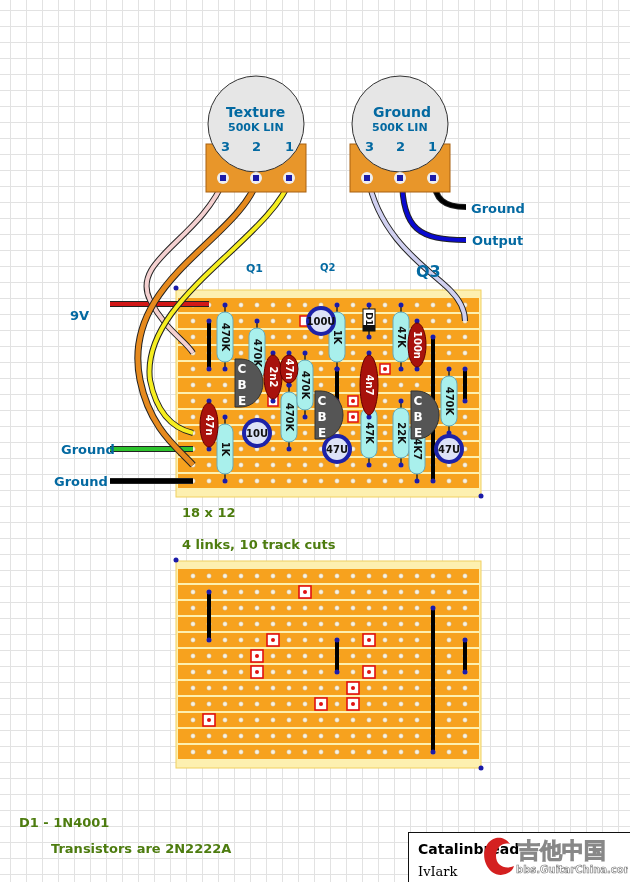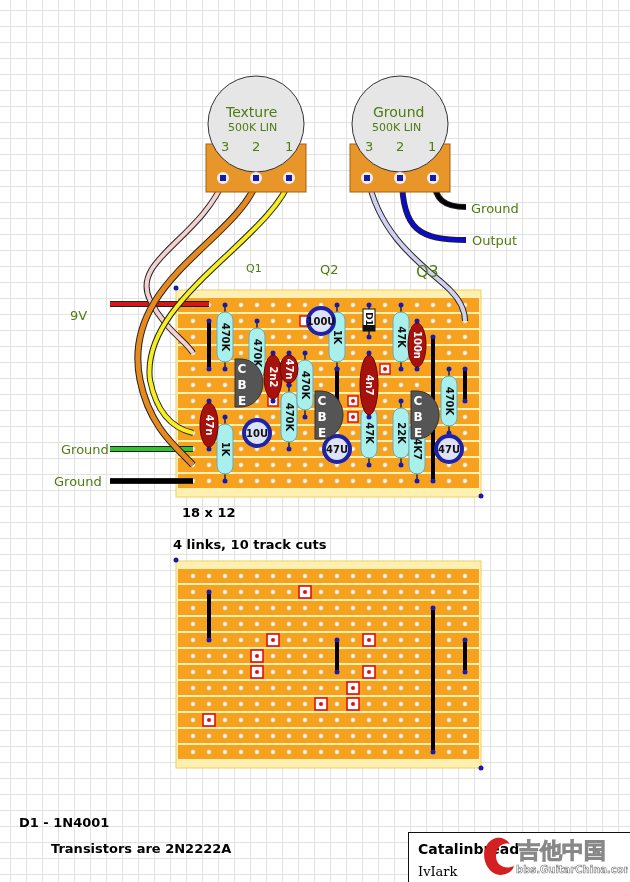--- a/index.html
+++ b/index.html
@@ -1,21 +1,21 @@
 <!DOCTYPE html>
 <html><head>
 <meta charset="utf-8">
 <style>
   html,body{margin:0;padding:0;}
   body{width:630px;height:882px;position:relative;overflow:hidden;background:#fff;
     background-image:linear-gradient(#e2e2e2 1px,transparent 1px),linear-gradient(90deg,#e2e2e2 1px,transparent 1px);
     background-size:16px 16px;background-position:-6px -6px;font-family:"DejaVu Sans",sans-serif;}
   svg{position:absolute;left:0;top:0;}
-  .lbl{position:absolute;font-weight:normal;font-size:13px;color:#4d7c0f;white-space:nowrap;}
-  .note{position:absolute;font-weight:bold;font-size:13px;color:#000000;}
+  .lbl{position:absolute;font-weight:bold;font-size:13px;color:#0369a1;white-space:nowrap;}
+  .note{position:absolute;font-weight:bold;font-size:13px;color:#4d7c0f;}
   .credit{position:absolute;left:408px;top:832px;width:230px;height:60px;border:1px solid #111;background:#fff;}
   .credit .t{position:absolute;left:9px;top:8px;font-weight:bold;font-size:14px;}
   .credit .a{position:absolute;left:9px;top:31px;font-family:"DejaVu Serif",serif;font-size:13px;}
   .wm{position:absolute;left:478px;top:830px;width:150px;height:50px;}
 </style>
 </head>
 <body>
 
 <svg id="art" width="630" height="882">
     <g>
@@ -697,25 +697,25 @@
 <div class="lbl" style="left: 396px; top: 139px; z-index: 2;">2</div>
 <div class="lbl" style="left: 428px; top: 139px; z-index: 2;">1</div>
 
 <div class="lbl" style="left: 70px; top: 308px; z-index: 2;">9V</div>
 <div class="lbl" style="left: 61px; top: 442px; z-index: 2;">Ground</div>
 <div class="lbl" style="left: 54px; top: 474px; z-index: 2;">Ground</div>
 <div class="lbl" style="left: 471px; top: 201px; z-index: 2;">Ground</div>
 <div class="lbl" style="left: 472px; top: 233px; z-index: 2; text-align: right;">Output</div>
 
 <div class="lbl" style="left: 240px; top: 262px; font-size: 11px; z-index: 2; margin-left: 6px;">Q1</div>
-<div class="lbl" style="left: 320px; top: 262px; font-size: 13px; z-index: 2;">Q2</div>
+<div class="lbl" style="left: 320px; top: 262px; font-size: 10px; z-index: 2;">Q2</div>
 <div class="lbl" style="left: 416px; top: 262px; font-size: 16px; z-index: 2;">Q3</div>
 
 <div class="note" style="left:182px;top:505px;">18 x 12</div>
-<div class="note" style="left:173px;top:537px;text-align:center;">4 links, 10 track cuts</div>
+<div class="note" style="left:182px;top:537px;text-align:center;">4 links, 10 track cuts</div>
 
 <div class="note" style="left:19px;top:841px;margin-left:32px;">Transistors are 2N2222A</div>
 <div class="note" style="left:19px;top:815px;">D1 - 1N4001</div>
 
 <div class="credit">
   <div class="t">Catalinbread</div>
   <div class="a">IvIark</div>
 </div>
 <svg class="wm" width="150" height="50" viewBox="0 0 150 50">
   <path d="M18 8 C4 12 2 32 14 42 C22 48 34 44 36 36 C28 40 18 36 18 26 C18 16 26 12 32 14 C28 8 22 7 18 8 Z" fill="#d42020"></path>

